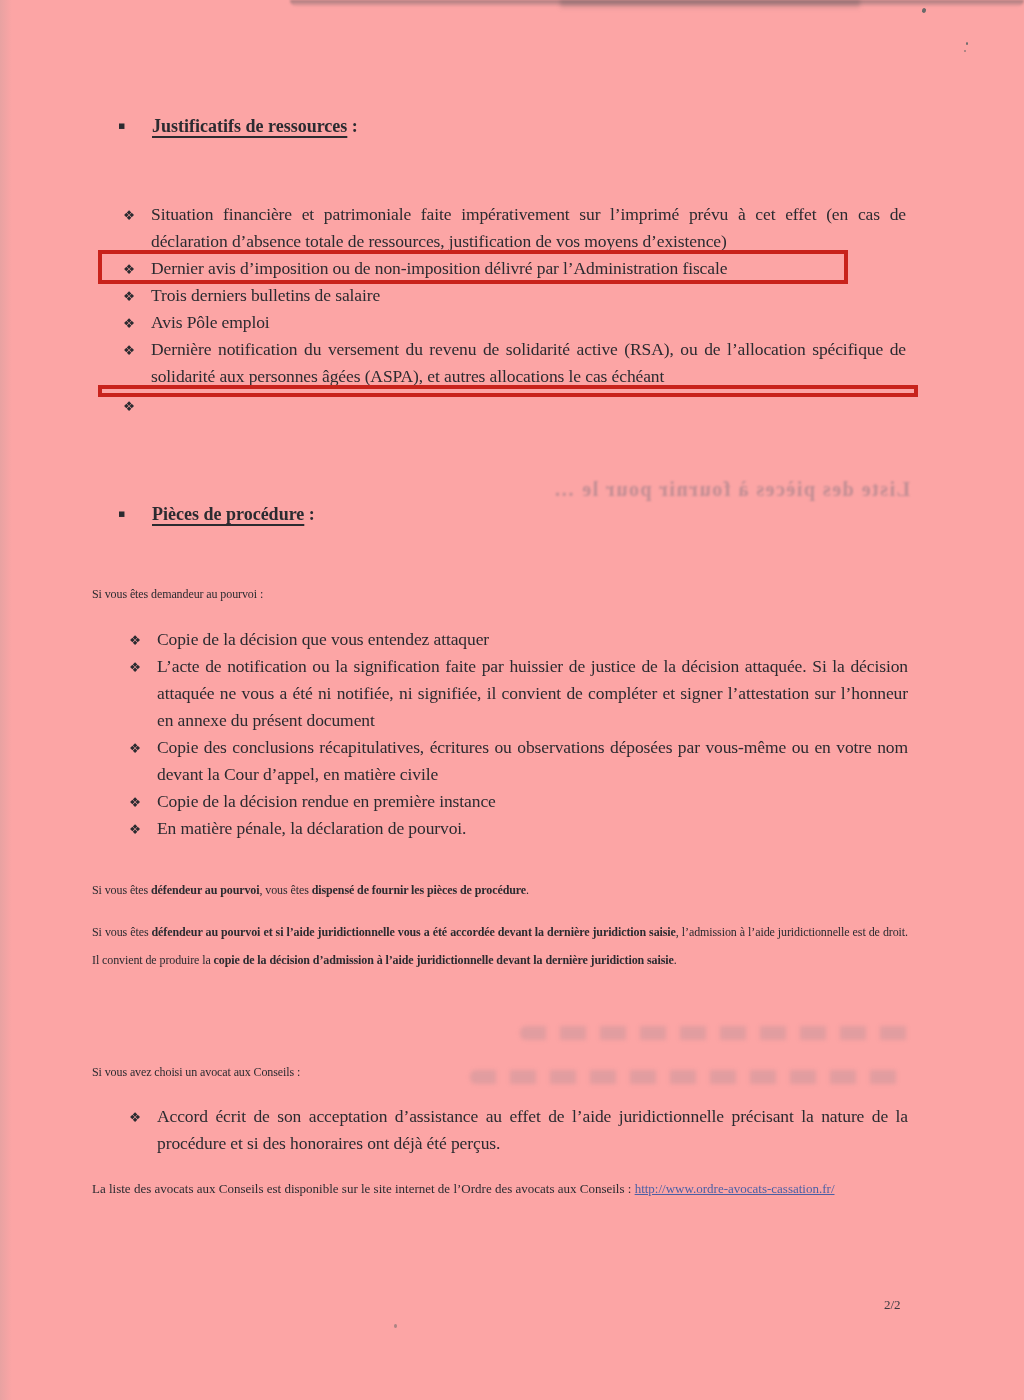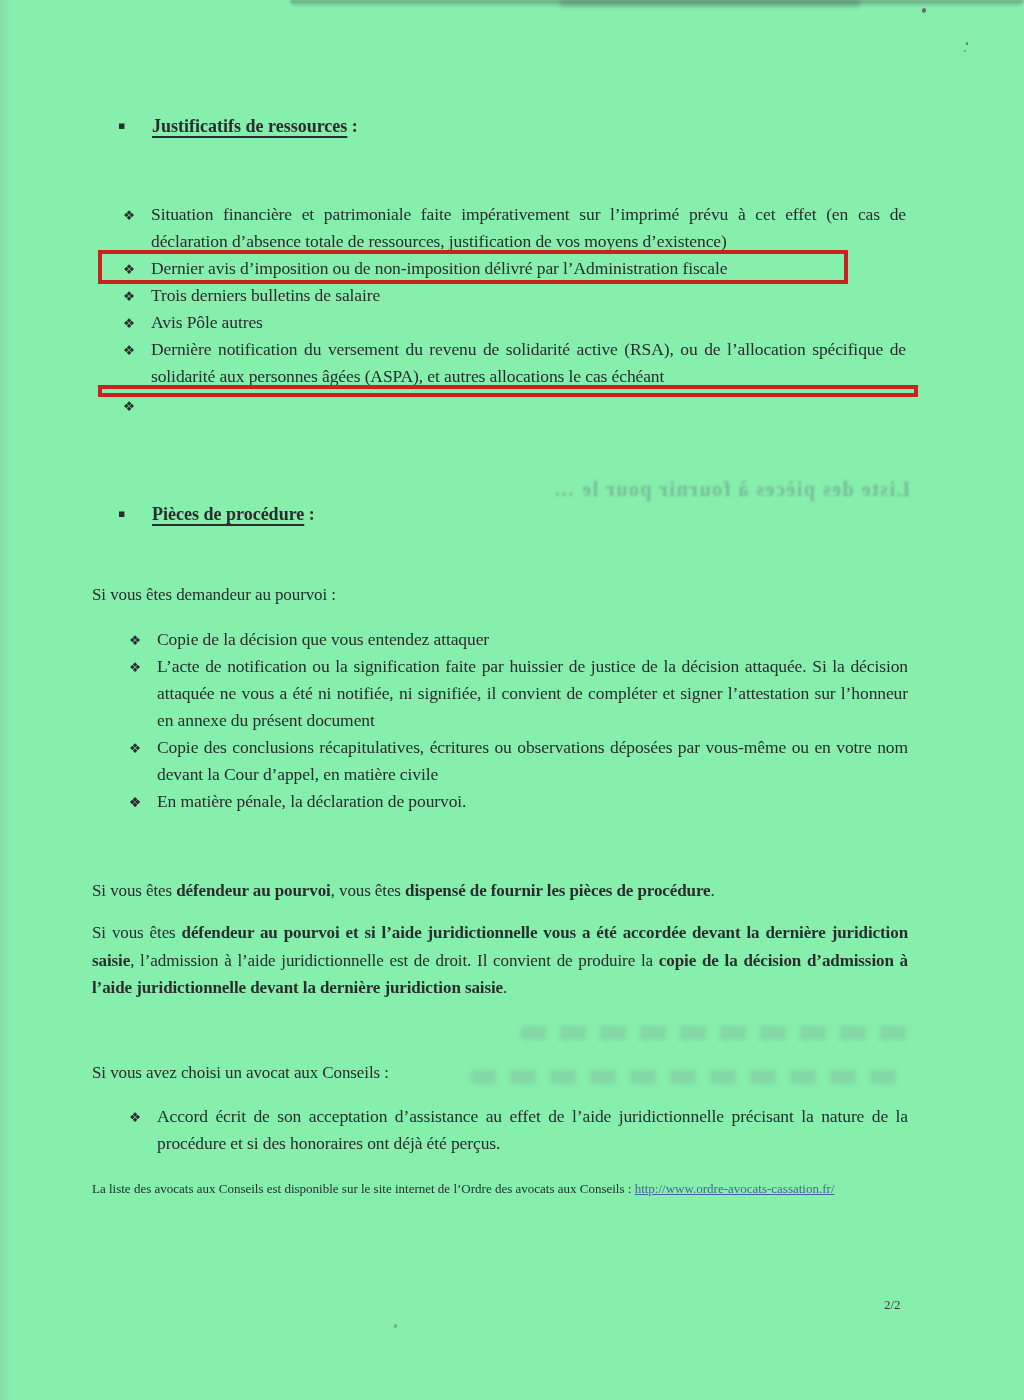--- a/index.html
+++ b/index.html
@@ -6,21 +6,21 @@
   body{
     width:1024px;height:1400px;
     background:#f6f6f4;
     font-family:"Liberation Serif", serif;
     color:#2b2b30;
     overflow:hidden;
   }
   .page{
     position:relative;
     width:1024px;height:1400px;
-    background:#86efac;
+    background:#fca5a5;
   }
   
   .top-smudge{
     position:absolute;top:0;left:290px;right:0;height:7px;
     background:linear-gradient(to bottom, rgba(70,75,80,.50), rgba(70,75,80,0));
     filter:blur(1px);
     border-radius:0 0 8px 8px;
   }
   .top-smudge2{
     position:absolute;top:0;left:560px;width:300px;height:10px;
@@ -82,21 +82,21 @@
     position:absolute;left:1px;top:1px;
     font-family:"DejaVu Sans", sans-serif;
     font-size:13.5px;
   }
   .red-frame{
     position:absolute;
     border:4px solid #c8231c;
     pointer-events:none;
     z-index:3;
   }
-  .para{font-size:17px;line-height:27.5px;letter-spacing:-0.1px;}
+  .para{font-size:12px;line-height:27.5px;letter-spacing:-0.1px;}
   .para .bold{font-weight:bold;}
   .justify{text-align:justify;}
   .footer-note{
     font-size:13px;line-height:26px;text-align:justify;letter-spacing:0;
   }
   .footer-note a{
     color:#4a5fa5;text-decoration:underline;cursor:pointer;
   }
   .page-num{font-size:13px;color:#3a3a40;}
 </style>
@@ -126,21 +126,21 @@
       <div class="red-frame" style="left:-24px;right:58px;top:-5px;bottom:-2px;"></div>
       <span class="blt">❖</span>
       <span>Dernier avis d’imposition ou de non-imposition délivré par l’Administration fiscale</span>
     </li>
     <li>
       <span class="blt">❖</span>
       <span>Trois derniers bulletins de salaire</span>
     </li>
     <li>
       <span class="blt">❖</span>
-      <span>Avis Pôle autres</span>
+      <span>Avis Pôle emploi</span>
     </li>
     <li>
       <span class="blt">❖</span>
       <span>Dernière notification du versement du revenu de solidarité active (RSA), ou de l’allocation spécifique de solidarité aux personnes âgées (ASPA), et autres allocations le cas échéant</span>
     </li>
     <li style="margin-top:2px;">
       <div class="red-frame" style="left:-24px;right:-12px;top:-7px;bottom:-5px;"></div>
       <span class="blt">❖</span>
     </li>
   </ul>
@@ -161,20 +161,21 @@
     <li>
       <span class="blt">❖</span>
       <span>L’acte de notification ou la signification faite par huissier de justice de la décision attaquée. Si la décision attaquée ne vous a été ni notifiée, ni signifiée, il convient de compléter et signer l’attestation sur l’honneur en annexe du présent document</span>
     </li>
     <li>
       <span class="blt">❖</span>
       <span>Copie des conclusions récapitulatives, écritures ou observations déposées par vous-même ou en votre nom devant la Cour d’appel, en matière civile</span>
     </li>
     <li>
       <span class="blt">❖</span>
+      <span>Copie de la décision rendue en première instance</span>
     </li>
     <li>
       <span class="blt">❖</span>
       <span>En matière pénale, la déclaration de pourvoi.</span>
     </li>
   </ul>
 
   <div class="abs para" style="top:877px;left:92px;width:820px;white-space:nowrap;">
     <span>Si vous êtes </span><span class="bold">défendeur au pourvoi</span><span>, vous êtes </span><span class="bold">dispensé de fournir les pièces de procédure</span><span>.</span>
   </div>

